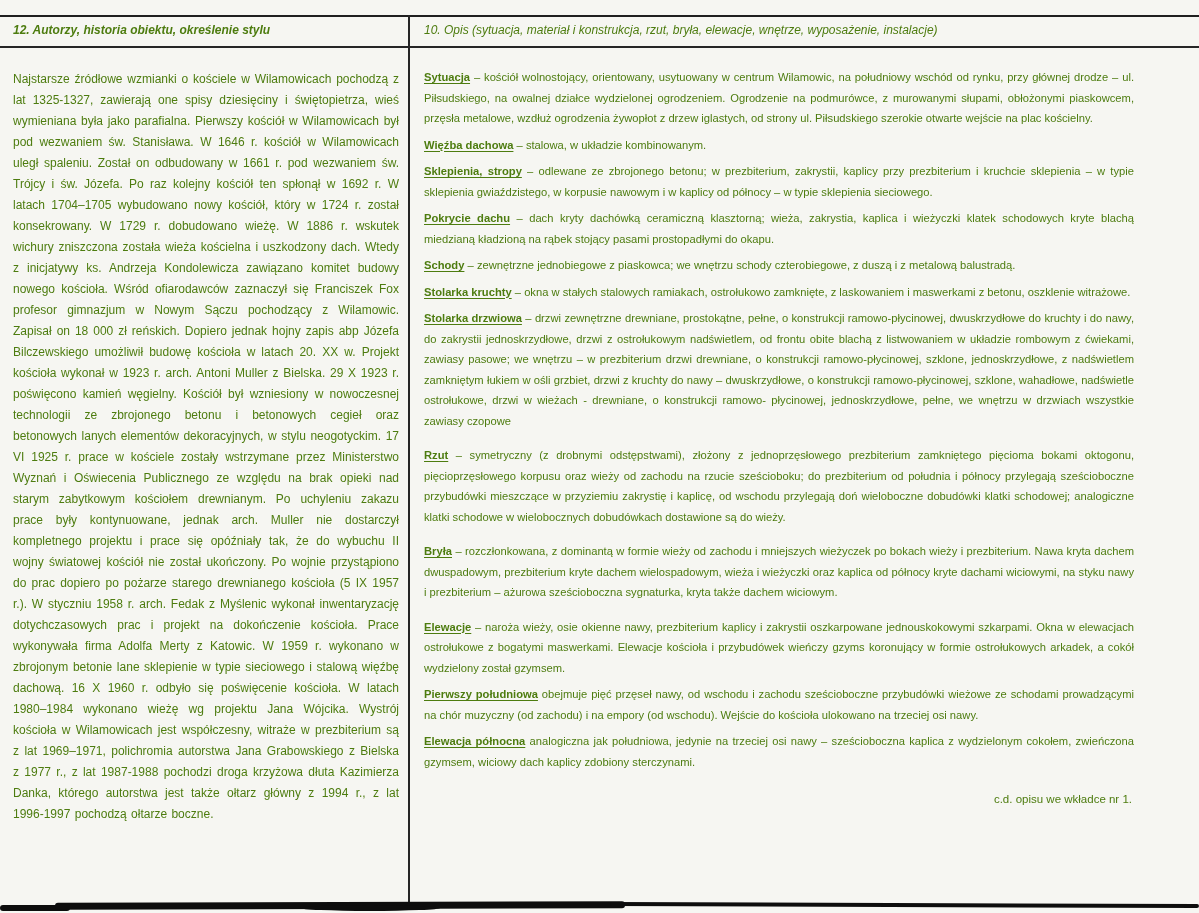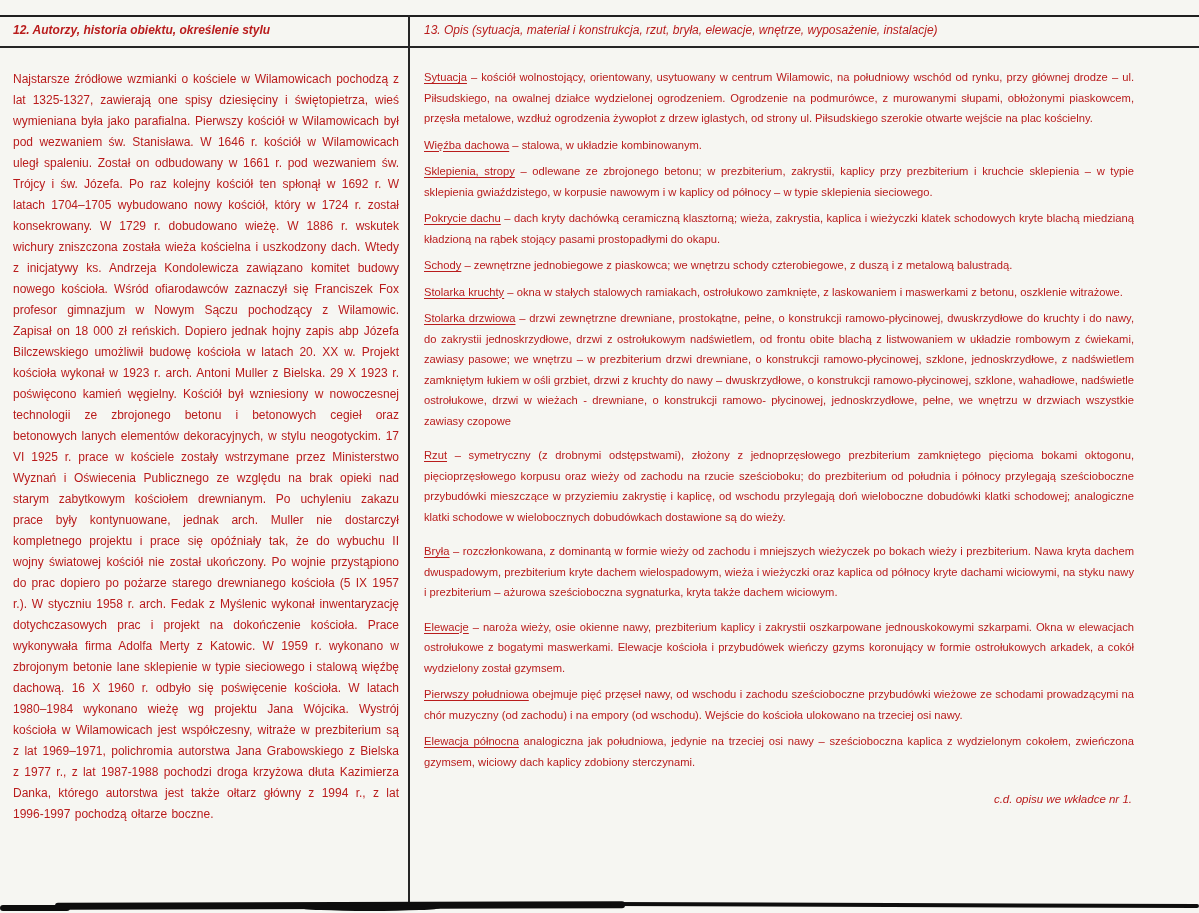--- a/index.html
+++ b/index.html
@@ -2,21 +2,21 @@
 <html><head>
 <meta charset="utf-8">
 <style>
   html, body { margin: 0; padding: 0; background: #d8d8d4; }
   .page {
     position: relative;
     width: 1199px;
     height: 913px;
     background: #f6f6f2;
     font-family: "Liberation Sans", sans-serif;
-    color: #b91c1c;
+    color: #4d7c0f;
     overflow: hidden;
   }
   .rule-top {
     position: absolute; left: 0; right: 0; top: 15px; height: 2px;
     background: #1f1f1f;
   }
   .rule-header {
     position: absolute; left: 0; right: 0; top: 46px; height: 2px;
     background: #262626;
   }
@@ -44,29 +44,28 @@
     word-spacing: 1px;
   }
   .sections { margin-top: 30px; }
   .section {
     margin: 0 0 6px 0;
     font-size: 11.2px;
     line-height: 20.5px;
     text-align: justify;
   }
   .section .label {
-    font-weight: normal;
+    font-weight: bold;
     text-decoration: underline;
     text-underline-offset: 2px;
   }
   .section.gap-top { margin-top: 14px; }
   .footer-note {
     margin-top: 21px;
     font-size: 11.5px;
-    font-style: italic;
     text-align: right;
     padding-right: 2px;
   }
   .scan-band { position: absolute; background: #0d0d0d; border-radius: 3px; }
   .scan-band-1 { left: 55px; width: 570px; bottom: 4px; height: 7px; transform: rotate(-0.15deg); }
   .scan-band-2 { left: 610px; width: 589px; bottom: 6px; height: 4px; transform: rotate(0.2deg); }
   .scan-band-3 { left: 0; width: 70px; bottom: 2px; height: 6px; }
   .scan-band-4 { left: 300px; width: 140px; bottom: 2px; height: 6px; border-radius: 50%; }
 </style>
 </head>
@@ -77,21 +76,21 @@
   <div class="rule-top"></div>
   <div class="rule-header"></div>
   <div class="column-divider"></div>
 
   <div class="left-col">
     <div class="col-header">12. Autorzy, historia obiektu, określenie stylu</div>
     <div class="left-body">Najstarsze źródłowe wzmianki o kościele w Wilamowicach pochodzą z lat 1325-1327, zawierają one spisy dziesięciny i świętopietrza, wieś wymieniana była jako parafialna. Pierwszy kościół w Wilamowicach był pod wezwaniem św. Stanisława. W 1646 r. kościół w Wilamowicach uległ spaleniu. Został on odbudowany w 1661 r. pod wezwaniem św. Trójcy i św. Józefa. Po raz kolejny kościół ten spłonął w 1692 r. W latach 1704–1705 wybudowano nowy kościół, który w 1724 r. został konsekrowany. W 1729 r. dobudowano wieżę. W 1886 r. wskutek wichury zniszczona została wieża kościelna i uszkodzony dach. Wtedy z inicjatywy ks. Andrzeja Kondolewicza zawiązano komitet budowy nowego kościoła. Wśród ofiarodawców zaznaczył się Franciszek Fox profesor gimnazjum w Nowym Sączu pochodzący z Wilamowic. Zapisał on 18 000 zł reńskich. Dopiero jednak hojny zapis abp Józefa Bilczewskiego umożliwił budowę kościoła w latach 20. XX w. Projekt kościoła wykonał w 1923 r. arch. Antoni Muller z Bielska. 29 X 1923 r. poświęcono kamień węgielny. Kościół był wzniesiony w nowoczesnej technologii ze zbrojonego betonu i betonowych cegieł oraz betonowych lanych elementów dekoracyjnych, w stylu neogotyckim. 17 VI 1925 r. prace w kościele zostały wstrzymane przez Ministerstwo Wyznań i Oświecenia Publicznego ze względu na brak opieki nad starym zabytkowym kościołem drewnianym. Po uchyleniu zakazu prace były kontynuowane, jednak arch. Muller nie dostarczył kompletnego projektu i prace się opóźniały tak, że do wybuchu II wojny światowej kościół nie został ukończony. Po wojnie przystąpiono do prac dopiero po pożarze starego drewnianego kościoła (5 IX 1957 r.). W styczniu 1958 r. arch. Fedak z Myślenic wykonał inwentaryzację dotychczasowych prac i projekt na dokończenie kościoła. Prace wykonywała firma Adolfa Merty z Katowic. W 1959 r. wykonano w zbrojonym betonie lane sklepienie w typie sieciowego i stalową więźbę dachową. 16 X 1960 r. odbyło się poświęcenie kościoła. W latach 1980–1984 wykonano wieżę wg projektu Jana Wójcika. Wystrój kościoła w Wilamowicach jest współczesny, witraże w prezbiterium są z lat 1969–1971, polichromia autorstwa Jana Grabowskiego z Bielska z 1977 r., z lat 1987-1988 pochodzi droga krzyżowa dłuta Kazimierza Danka, którego autorstwa jest także ołtarz główny z 1994 r., z lat 1996-1997 pochodzą ołtarze boczne.</div>
   </div>
 
   <div class="right-col">
-    <div class="col-header">13. Opis (sytuacja, materiał i konstrukcja, rzut, bryła, elewacje, wnętrze, wyposażenie, instalacje)</div>
+    <div class="col-header">10. Opis (sytuacja, materiał i konstrukcja, rzut, bryła, elewacje, wnętrze, wyposażenie, instalacje)</div>
 
     <div class="sections">
 
       <p class="section"><span class="label">Sytuacja</span><span> – </span><span>kościół wolnostojący, orientowany, usytuowany w centrum Wilamowic, na południowy wschód od rynku, przy głównej drodze – ul. Piłsudskiego, na owalnej działce wydzielonej ogrodzeniem. Ogrodzenie na podmurówce, z murowanymi słupami, obłożonymi piaskowcem, przęsła metalowe, wzdłuż ogrodzenia żywopłot z drzew iglastych, od strony ul. Piłsudskiego szerokie otwarte wejście na plac kościelny.</span></p>
 
 
       <p class="section"><span class="label">Więźba dachowa</span><span> – </span><span>stalowa, w układzie kombinowanym.</span></p>
 
       <p class="section"><span class="label">Sklepienia, stropy</span><span> – </span><span>odlewane ze zbrojonego betonu; w prezbiterium, zakrystii, kaplicy przy prezbiterium i kruchcie sklepienia – w typie sklepienia gwiaździstego, w korpusie nawowym i w kaplicy od północy – w typie sklepienia sieciowego.</span></p>
 

